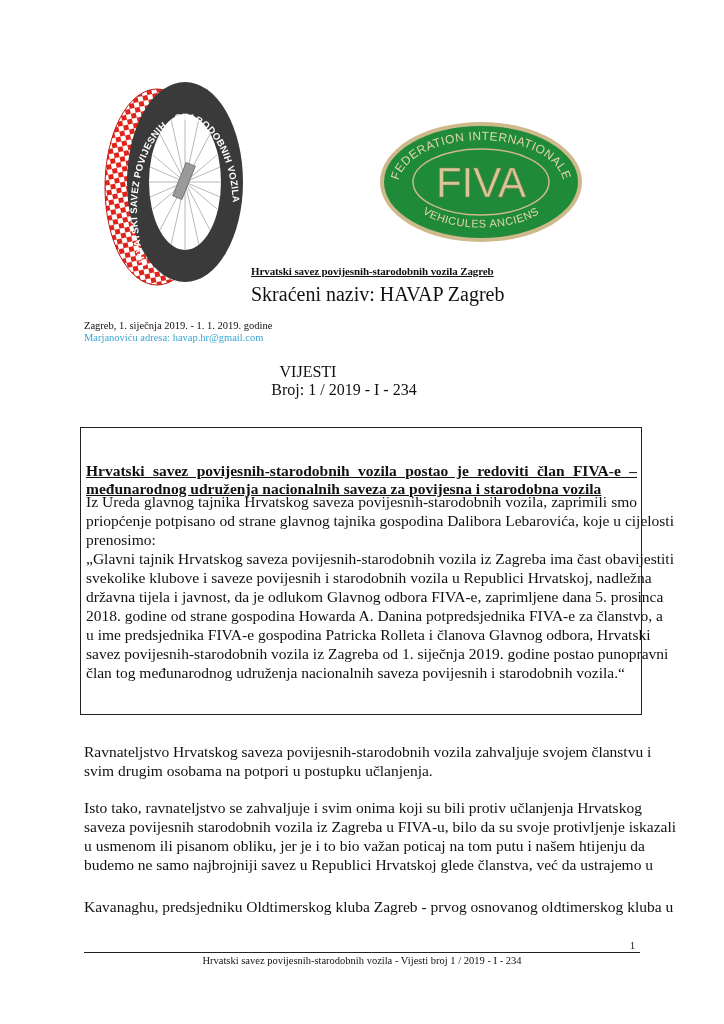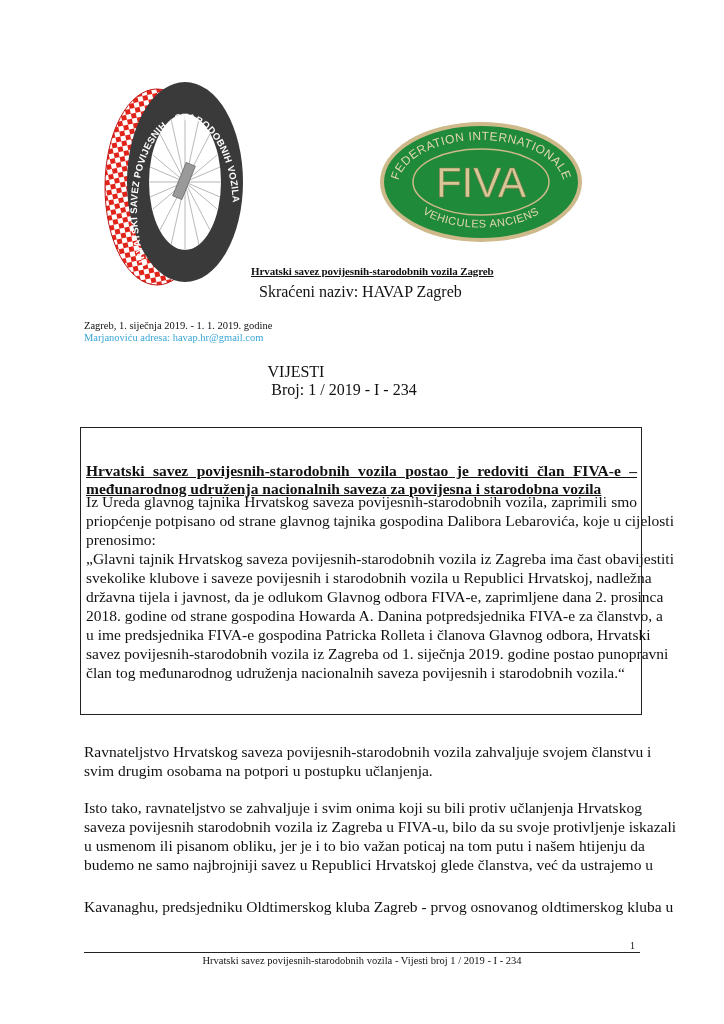--- a/index.html
+++ b/index.html
@@ -4,24 +4,24 @@
 <style>
   html, body { margin: 0; padding: 0; background: #ffffff; }
   body { width: 724px; height: 1024px; position: relative; overflow: hidden;
          font-family: "Liberation Serif", "DejaVu Serif", serif; color: #111; }
   .abs { position: absolute; }
   
   #hr-logo { left: 97px; top: 75px; width: 150px; height: 215px; }
   #fiva-logo { left: 378px; top: 120px; width: 206px; height: 124px; }
   
   .org-title { left: 251px; top: 265px; font-size: 11px; font-weight: bold; text-decoration: underline; letter-spacing: -0.1px; }
-  .org-short { left: 259px; top: 283px; font-size: 16px; }
+  .org-short { left: 251px; top: 283px; font-size: 20px; }
   .date-line { left: 84px; top: 320px; font-size: 10.5px; }
   .email-line { left: 84px; top: 332px; font-size: 10.5px; color: #3aa6d6; }
-  .vijesti { left: 4px; width: 584px; top: 363px; text-align: center; font-size: 16px; }
+  .vijesti { left: 16px; width: 584px; top: 363px; text-align: center; font-size: 16px; }
   .broj { left: 0; width: 688px; top: 381px; text-align: center; font-size: 16px; }
   
   #box { left: 80px; top: 427px; width: 562px; height: 288px; border: 1.5px solid #222; box-sizing: border-box; }
   .box-title { left: 86px; top: 462px; width: 551px; font-size: 15.5px; font-weight: bold; text-decoration: underline; text-align: justify; text-align-last: justify; line-height: 18px; }
   .box-title2 { left: 86px; top: 480px; font-size: 15.5px; font-weight: bold; text-decoration: underline; line-height: 18px; }
   .para { font-size: 15.5px; line-height: 19px; text-align: justify; }
   .jl { display: block; text-align: justify; text-align-last: justify; white-space: nowrap; }
   .ll { display: block; }
   #p1 { left: 86px; top: 492px; width: 551px; }
   #p3 { left: 84px; top: 742px; width: 556px; }
@@ -93,21 +93,21 @@
 <div id="box" class="abs"></div>
 <div class="abs box-title">Hrvatski savez povijesnih-starodobnih vozila postao je redoviti član FIVA-e –</div>
 <div class="abs box-title2">međunarodnog udruženja nacionalnih saveza za povijesna i starodobna vozila</div>
 
 <div id="p1" class="abs para">
   <span class="jl">Iz Ureda glavnog tajnika Hrvatskog saveza povijesnih-starodobnih vozila, zaprimili smo</span>
   <span class="jl">priopćenje potpisano od strane glavnog tajnika gospodina Dalibora Lebarovića, koje u cijelosti</span>
   <span class="ll">prenosimo:</span>
   <span class="jl">„Glavni tajnik Hrvatskog saveza povijesnih-starodobnih vozila iz Zagreba ima čast obavijestiti</span>
   <span class="jl">svekolike klubove i saveze povijesnih i starodobnih vozila u Republici Hrvatskoj, nadležna</span>
-  <span class="jl">državna tijela i javnost, da je odlukom Glavnog odbora FIVA-e, zaprimljene dana 2. prosinca</span>
+  <span class="jl">državna tijela i javnost, da je odlukom Glavnog odbora FIVA-e, zaprimljene dana 5. prosinca</span>
   <span class="jl">2018. godine od strane gospodina Howarda A. Danina potpredsjednika FIVA-e za članstvo, a</span>
   <span class="jl">u ime predsjednika FIVA-e gospodina Patricka Rolleta i članova Glavnog odbora, Hrvatski</span>
   <span class="jl">savez povijesnih-starodobnih vozila iz Zagreba od 1. siječnja 2019. godine postao punopravni</span>
   <span class="ll">član tog međunarodnog udruženja nacionalnih saveza povijesnih i starodobnih vozila.“</span>
 </div>
 
 <div id="p3" class="abs para">
   <span class="jl">Ravnateljstvo Hrvatskog saveza povijesnih-starodobnih vozila zahvaljuje svojem članstvu i</span>
   <span class="ll">svim drugim osobama  na potpori u postupku učlanjenja.</span>
 </div>

